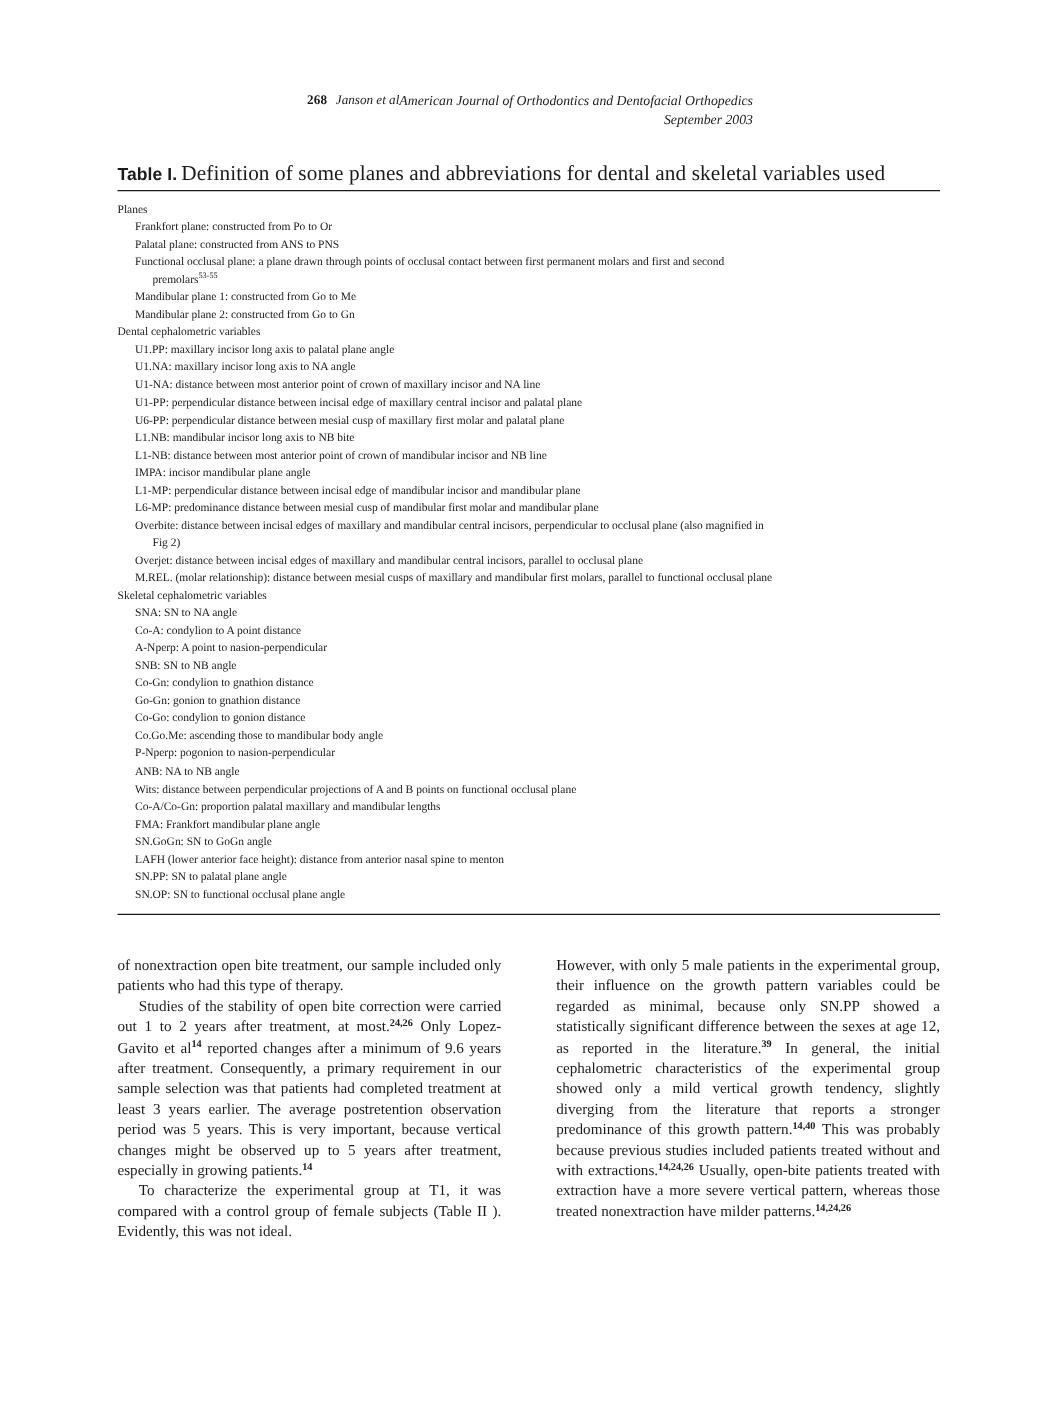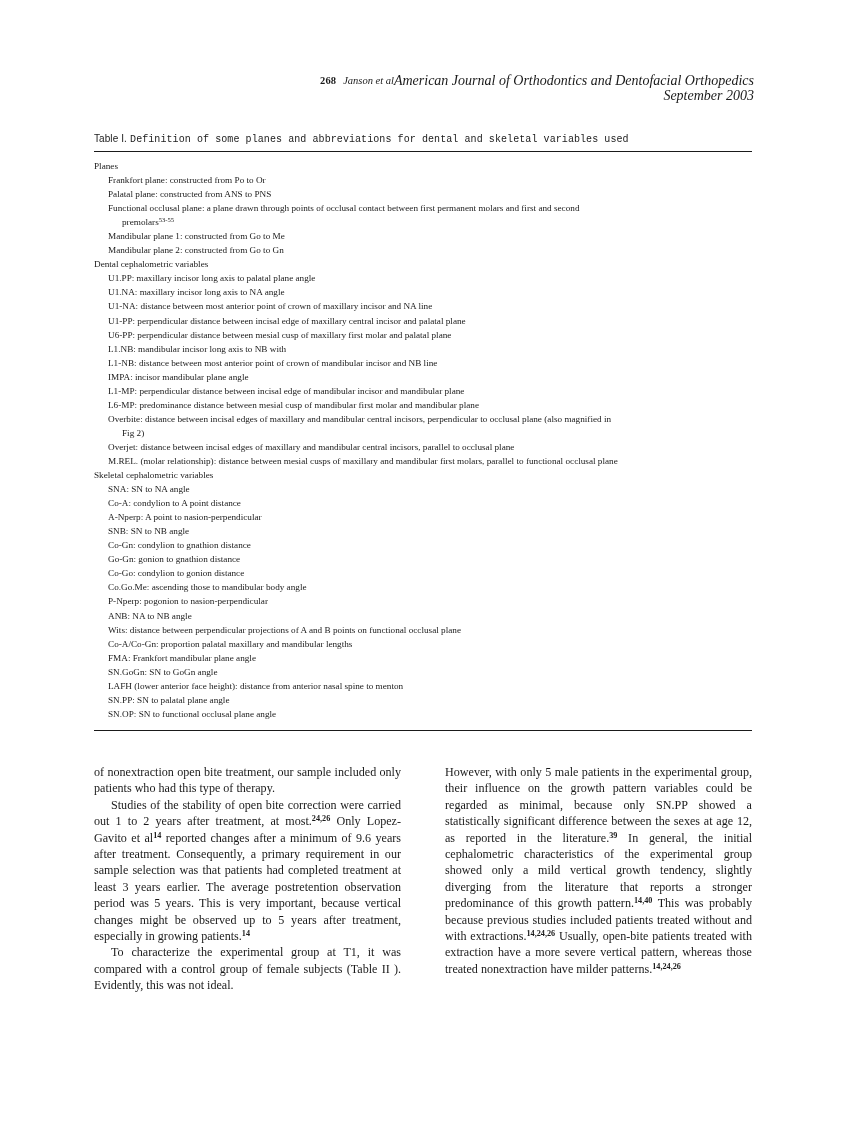--- a/index.html
+++ b/index.html
@@ -22,66 +22,66 @@
     height: 1122px;
   }
 
   
   .running-head {
     position: absolute;
     left: 94px;
     top: 74px;
     width: 660px;
     display: flex;
-    justify-content: flex-end;
+    justify-content: center;
     align-items: flex-start;
   }
   .rh-left {
     font-size: 10.5px;
     line-height: 14px;
     white-space: nowrap;
   }
   .rh-pageno {
     font-weight: bold;
     font-style: normal;
     margin-right: 7px;
     letter-spacing: 0.1px;
   }
   .rh-author {
     font-style: italic;
   }
   .rh-right {
     text-align: right;
     font-style: italic;
-    font-size: 14px;
+    font-size: 11px;
     line-height: 14.5px;
     white-space: nowrap;
   }
 
   
   .table-block {
     position: absolute;
     left: 94px;
     top: 131px;
     width: 658px;
   }
   .table-caption {
     font-size: 12.3px;
     line-height: 15px;
     padding-bottom: 4px;
     letter-spacing: 0.08px;
   }
   .table-caption .tbl-label {
-    font-weight: normal;
+    font-weight: bold;
     font-family: "Liberation Sans", sans-serif;
-    font-size: 10px;
+    font-size: 14px;
   }
   .table-caption .tbl-title {
-    font-family: Liberation Mono, monospace;
-    font-size: 10px;
+    font-family: Liberation Serif, serif;
+    font-size: 17px;
   }
   .rule-top {
     border-top: 1.6px solid #1a1a1a;
     height: 0;
   }
   .rule-bottom {
     border-top: 1.6px solid #1a1a1a;
     height: 0;
     margin-top: 9px;
   }
@@ -177,21 +177,21 @@
       </div>
       <div class="t-item">Mandibular plane 1: constructed from Go to Me</div>
       <div class="t-item">Mandibular plane 2: constructed from Go to Gn</div>
 
       <div class="t-group">Dental cephalometric variables</div>
       <div class="t-item">U1.PP: maxillary incisor long axis to palatal plane angle</div>
       <div class="t-item">U1.NA: maxillary incisor long axis to NA angle</div>
       <div class="t-item">U1-NA: distance between most anterior point of crown of maxillary incisor and NA line</div>
       <div class="t-item">U1-PP: perpendicular distance between incisal edge of maxillary central incisor and palatal plane</div>
       <div class="t-item">U6-PP: perpendicular distance between mesial cusp of maxillary first molar and palatal plane</div>
-      <div class="t-item">L1.NB: mandibular incisor long axis to NB with</div>
+      <div class="t-item">L1.NB: mandibular incisor long axis to NB bite</div>
       <div class="t-item">L1-NB: distance between most anterior point of crown of mandibular incisor and NB line</div>
       <div class="t-item">IMPA: incisor mandibular plane angle</div>
       <div class="t-item">L1-MP: perpendicular distance between incisal edge of mandibular incisor and mandibular plane</div>
       <div class="t-item">L6-MP: predominance distance between mesial cusp of mandibular first molar and mandibular plane</div>
       <div class="t-item wrap">
         <span>Overbite: distance between incisal edges of maxillary and mandibular central incisors, perpendicular to occlusal plane (also magnified in</span>
         <span class="cont">Fig 2)</span>
       </div>
       <div class="t-item">Overjet: distance between incisal edges of maxillary and mandibular central incisors, parallel to occlusal plane</div>
       <div class="t-item">M.REL. (molar relationship): distance between mesial cusps of maxillary and mandibular first molars, parallel to functional occlusal plane</div>

